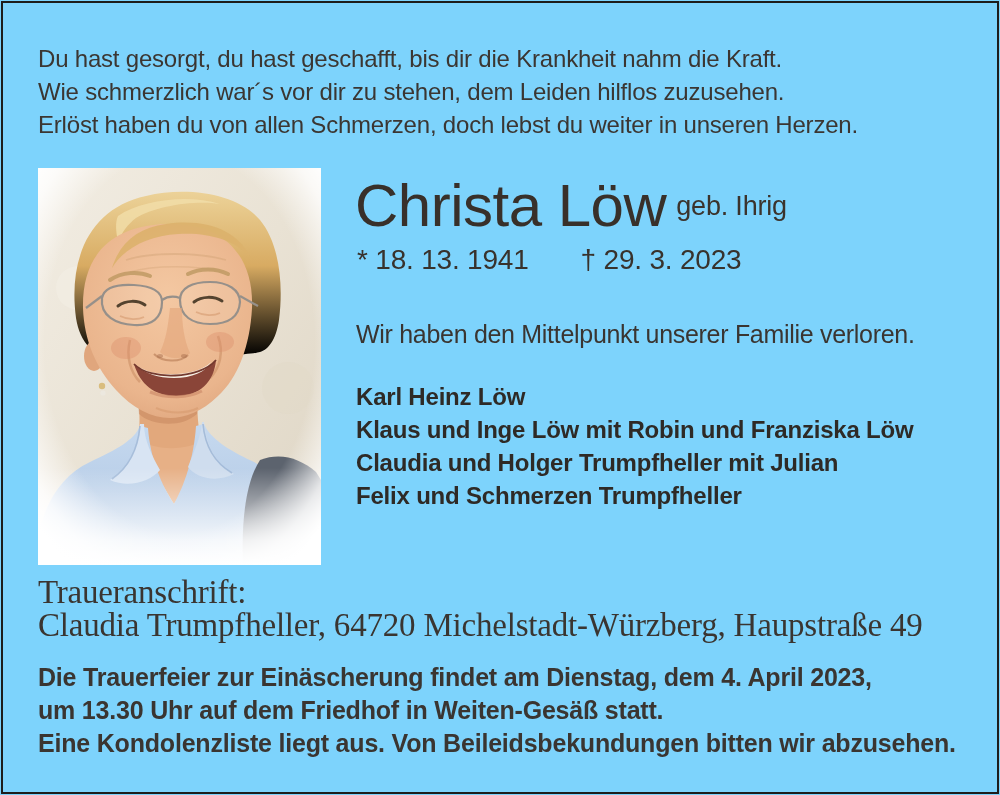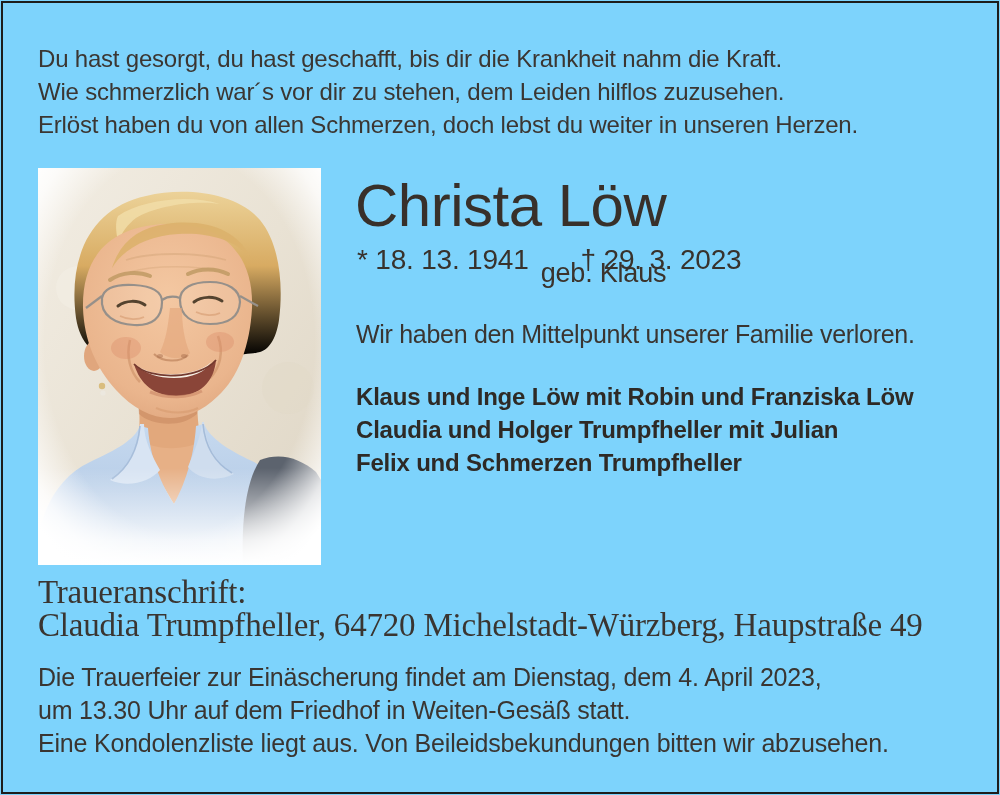--- a/index.html
+++ b/index.html
@@ -22,23 +22,22 @@
     font-size:24px;line-height:33px;letter-spacing:-0.2px;
     color:#3b3632;
   }
   .verse p{margin:0;}
   .photo{
     position:absolute;left:38px;top:168px;width:283px;height:397px;
   }
   .photo svg{display:block;}
   .name-row{
     position:absolute;left:355px;top:176px;
-    display:flex;align-items:flex-end;gap:22px;
+    display:flex;align-items:center;gap:10px;
     color:#38302a;
-    flex-direction:column;
   }
   .name{font-size:60px;line-height:1;letter-spacing:-0.5px;}
   .maiden{font-size:27px;letter-spacing:-0.2px;color:#3b332c;}
   .dates{
     position:absolute;left:357px;top:244px;
     display:flex;gap:52px;
     font-size:28px;color:#38322c;letter-spacing:-0.2px;
   }
   .loss{
     position:absolute;left:356px;top:320px;margin:0;
@@ -52,21 +51,21 @@
   .mourners p{margin:0;}
   .address{
     position:absolute;left:38px;top:576px;
     font-size:33px;line-height:33px;letter-spacing:-0.2px;font-family:Liberation Serif, serif;
   }
   .address p{margin:0;}
   .funeral{
     position:absolute;left:38px;top:661px;
     font-size:25px;line-height:33px;letter-spacing:-0.2px;
   }
-  .funeral p{margin:0;}
+  .funeral p{margin:0;font-weight:bold;}
 </style>
 </head>
 <body>
 
 <div class="page">
   <div class="frame"></div>
 
   <div class="verse">
     <p>Du hast gesorgt, du hast geschafft, bis dir die Krankheit nahm die Kraft.</p>
     <p>Wie schmerzlich war´s vor dir zu stehen, dem Leiden hilflos zuzusehen.</p>
@@ -171,31 +170,32 @@
       <path d="M112,224 C130,231 150,230 164,223" stroke="#cd8a68" stroke-width="3" fill="none" opacity="0.65"></path>
       <path d="M118,240 C132,246 148,246 160,240" stroke="#cf9265" stroke-width="2" fill="none" opacity="0.4"></path>
 
       <rect y="300" width="283" height="97" fill="url(#botFade)"></rect>
       <rect width="283" height="397" fill="url(#vig)"></rect>
     </svg>
   </div>
 
   <div class="name-row">
     <span class="name">Christa Löw</span>
-    <span class="maiden">geb. Klaus</span>
+    <span class="maiden">geb. Ihrig</span>
   </div>
 
   <div class="dates">
     <span>* 18. 13. 1941</span>
     <span>† 29. 3. 2023</span>
   </div>
 
   <p class="loss">Wir haben den Mittelpunkt unserer Familie verloren.</p>
 
   <div class="mourners">
+    <p>Karl Heinz Löw</p>
     <p>Klaus und Inge Löw mit Robin und Franziska Löw</p>
     <p>Claudia und Holger Trumpfheller mit Julian</p>
     <p>Felix und Schmerzen Trumpfheller</p>
   </div>
 
   <div class="address">
     <p>Traueranschrift:</p>
     <p>Claudia Trumpfheller, 64720 Michelstadt-Würzberg, Haupstraße 49</p>
   </div>
 

